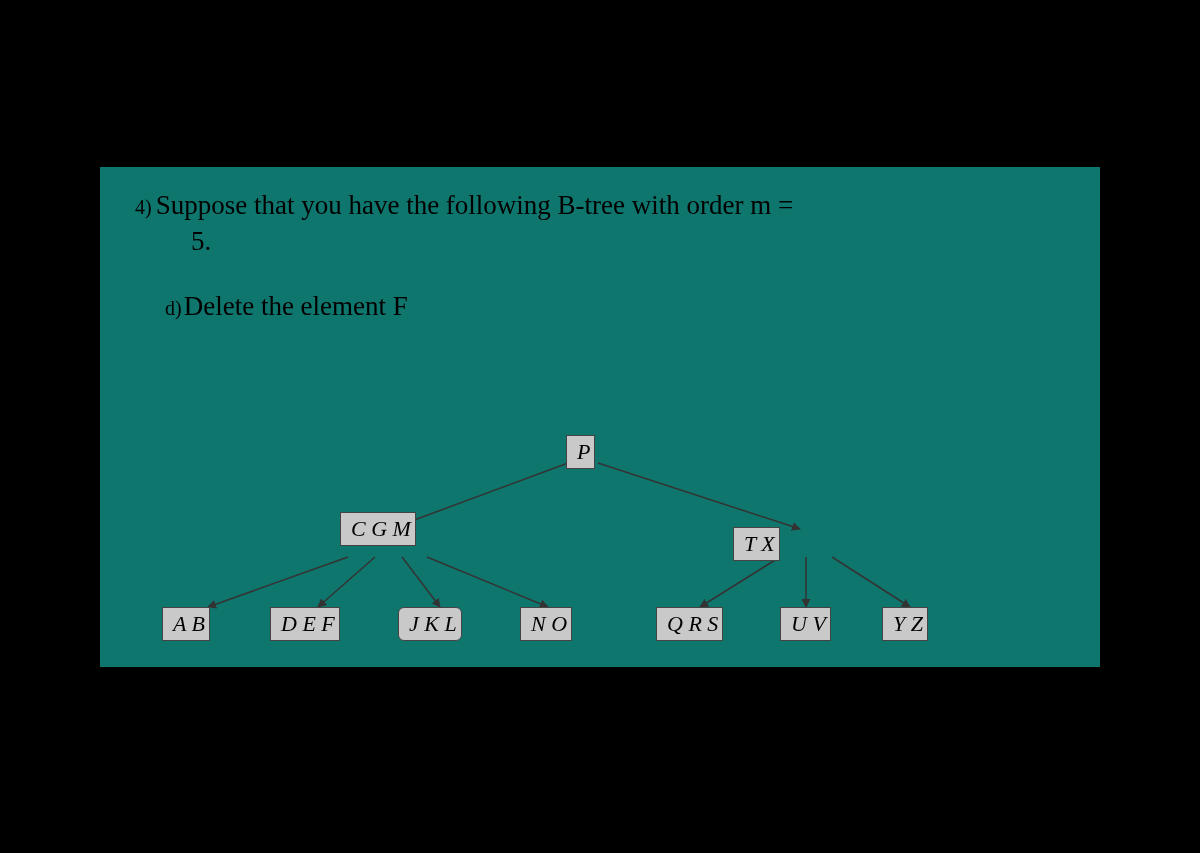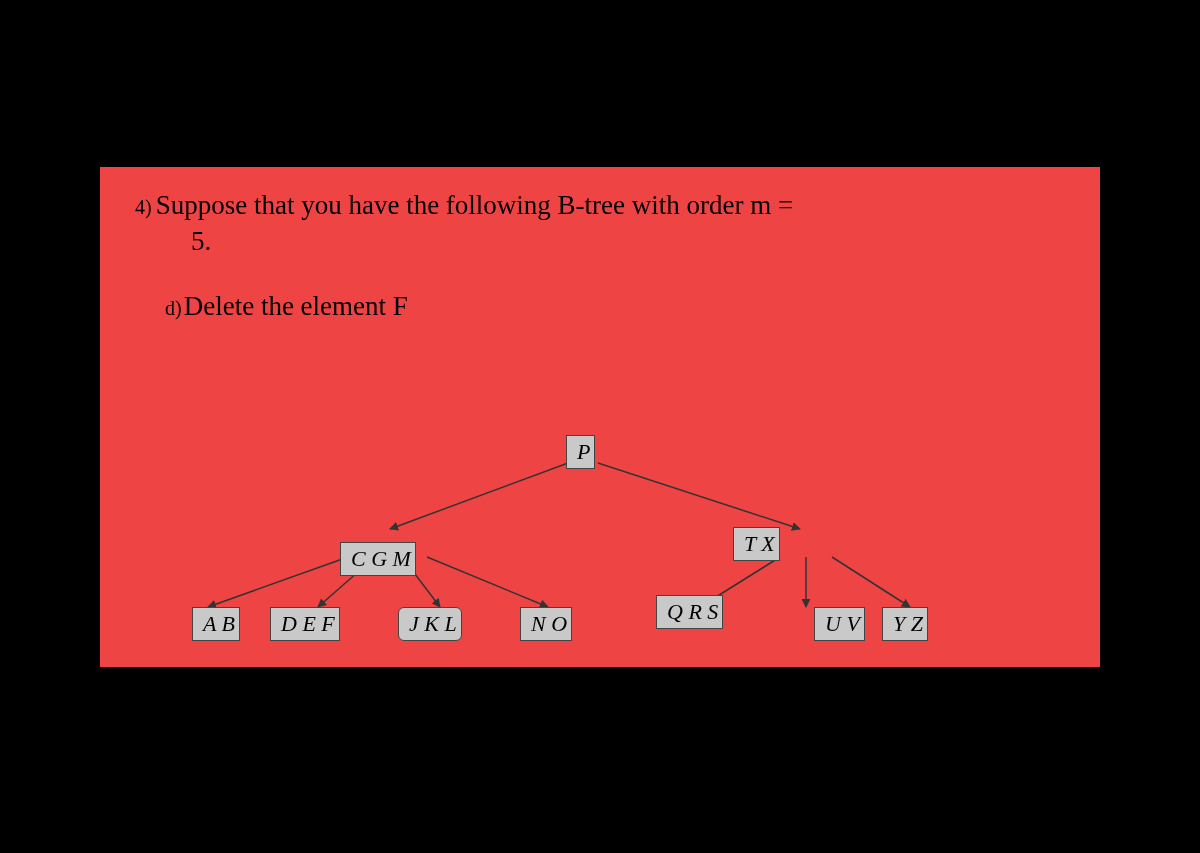--- a/index.html
+++ b/index.html
@@ -9,21 +9,21 @@
     height: 853px;
     background: #000;
     font-family: "Times New Roman", Times, serif;
   }
   .page {
     position: absolute;
     left: 100px;
     top: 167px;
     width: 1000px;
     height: 500px;
-    background: #ef4444;
+    background: #0f766e;
     color: #000;
     text-decoration: underline;
   }
   .text-block {
     position: absolute;
     left: 35px;
     top: 20px;
     font-size: 27px;
     line-height: 1.35;
   }
@@ -108,25 +108,25 @@
       <line x1="302" y1="130" x2="340" y2="180" stroke="#333" stroke-width="1.5" marker-end="url(#arrow)"></line>
       <line x1="327" y1="130" x2="448" y2="180" stroke="#333" stroke-width="1.5" marker-end="url(#arrow)"></line>
 
       <line x1="680" y1="130" x2="600" y2="180" stroke="#333" stroke-width="1.5" marker-end="url(#arrow)"></line>
       <line x1="706" y1="130" x2="706" y2="180" stroke="#333" stroke-width="1.5" marker-end="url(#arrow)"></line>
       <line x1="732" y1="130" x2="810" y2="180" stroke="#333" stroke-width="1.5" marker-end="url(#arrow)"></line>
     </svg>
 
     <div class="node" style="left:466px; top:8px;"><span>P</span></div>
 
-    <div class="node" style="left:240px; top:115px;"><span>C G M</span></div>
+    <div class="node" style="left:240px; top:85px;"><span>C G M</span></div>
     <div class="node" style="left:633px; top:100px;"><span>T X</span></div>
 
-    <div class="node" style="left:92px;  top:180px;"><span>A B</span></div>
+    <div class="node" style="left:62px;  top:180px;"><span>A B</span></div>
     <div class="node" style="left:170px; top:180px;"><span>D E F</span></div>
     <div class="node" style="left:298px; top:180px;border-radius:6px;"><span>J K L</span></div>
     <div class="node" style="left:420px; top:180px;"><span>N O</span></div>
-    <div class="node" style="left:556px; top:168px;"><span>Q R S</span></div>
-    <div class="node" style="left:714px; top:180px;"><span>U V</span></div>
+    <div class="node" style="left:556px; top:180px;"><span>Q R S</span></div>
+    <div class="node" style="left:680px; top:180px;"><span>U V</span></div>
     <div class="node" style="left:782px; top:180px;"><span>Y Z</span></div>
   </div>
 
 </div>
 
 </body></html>

